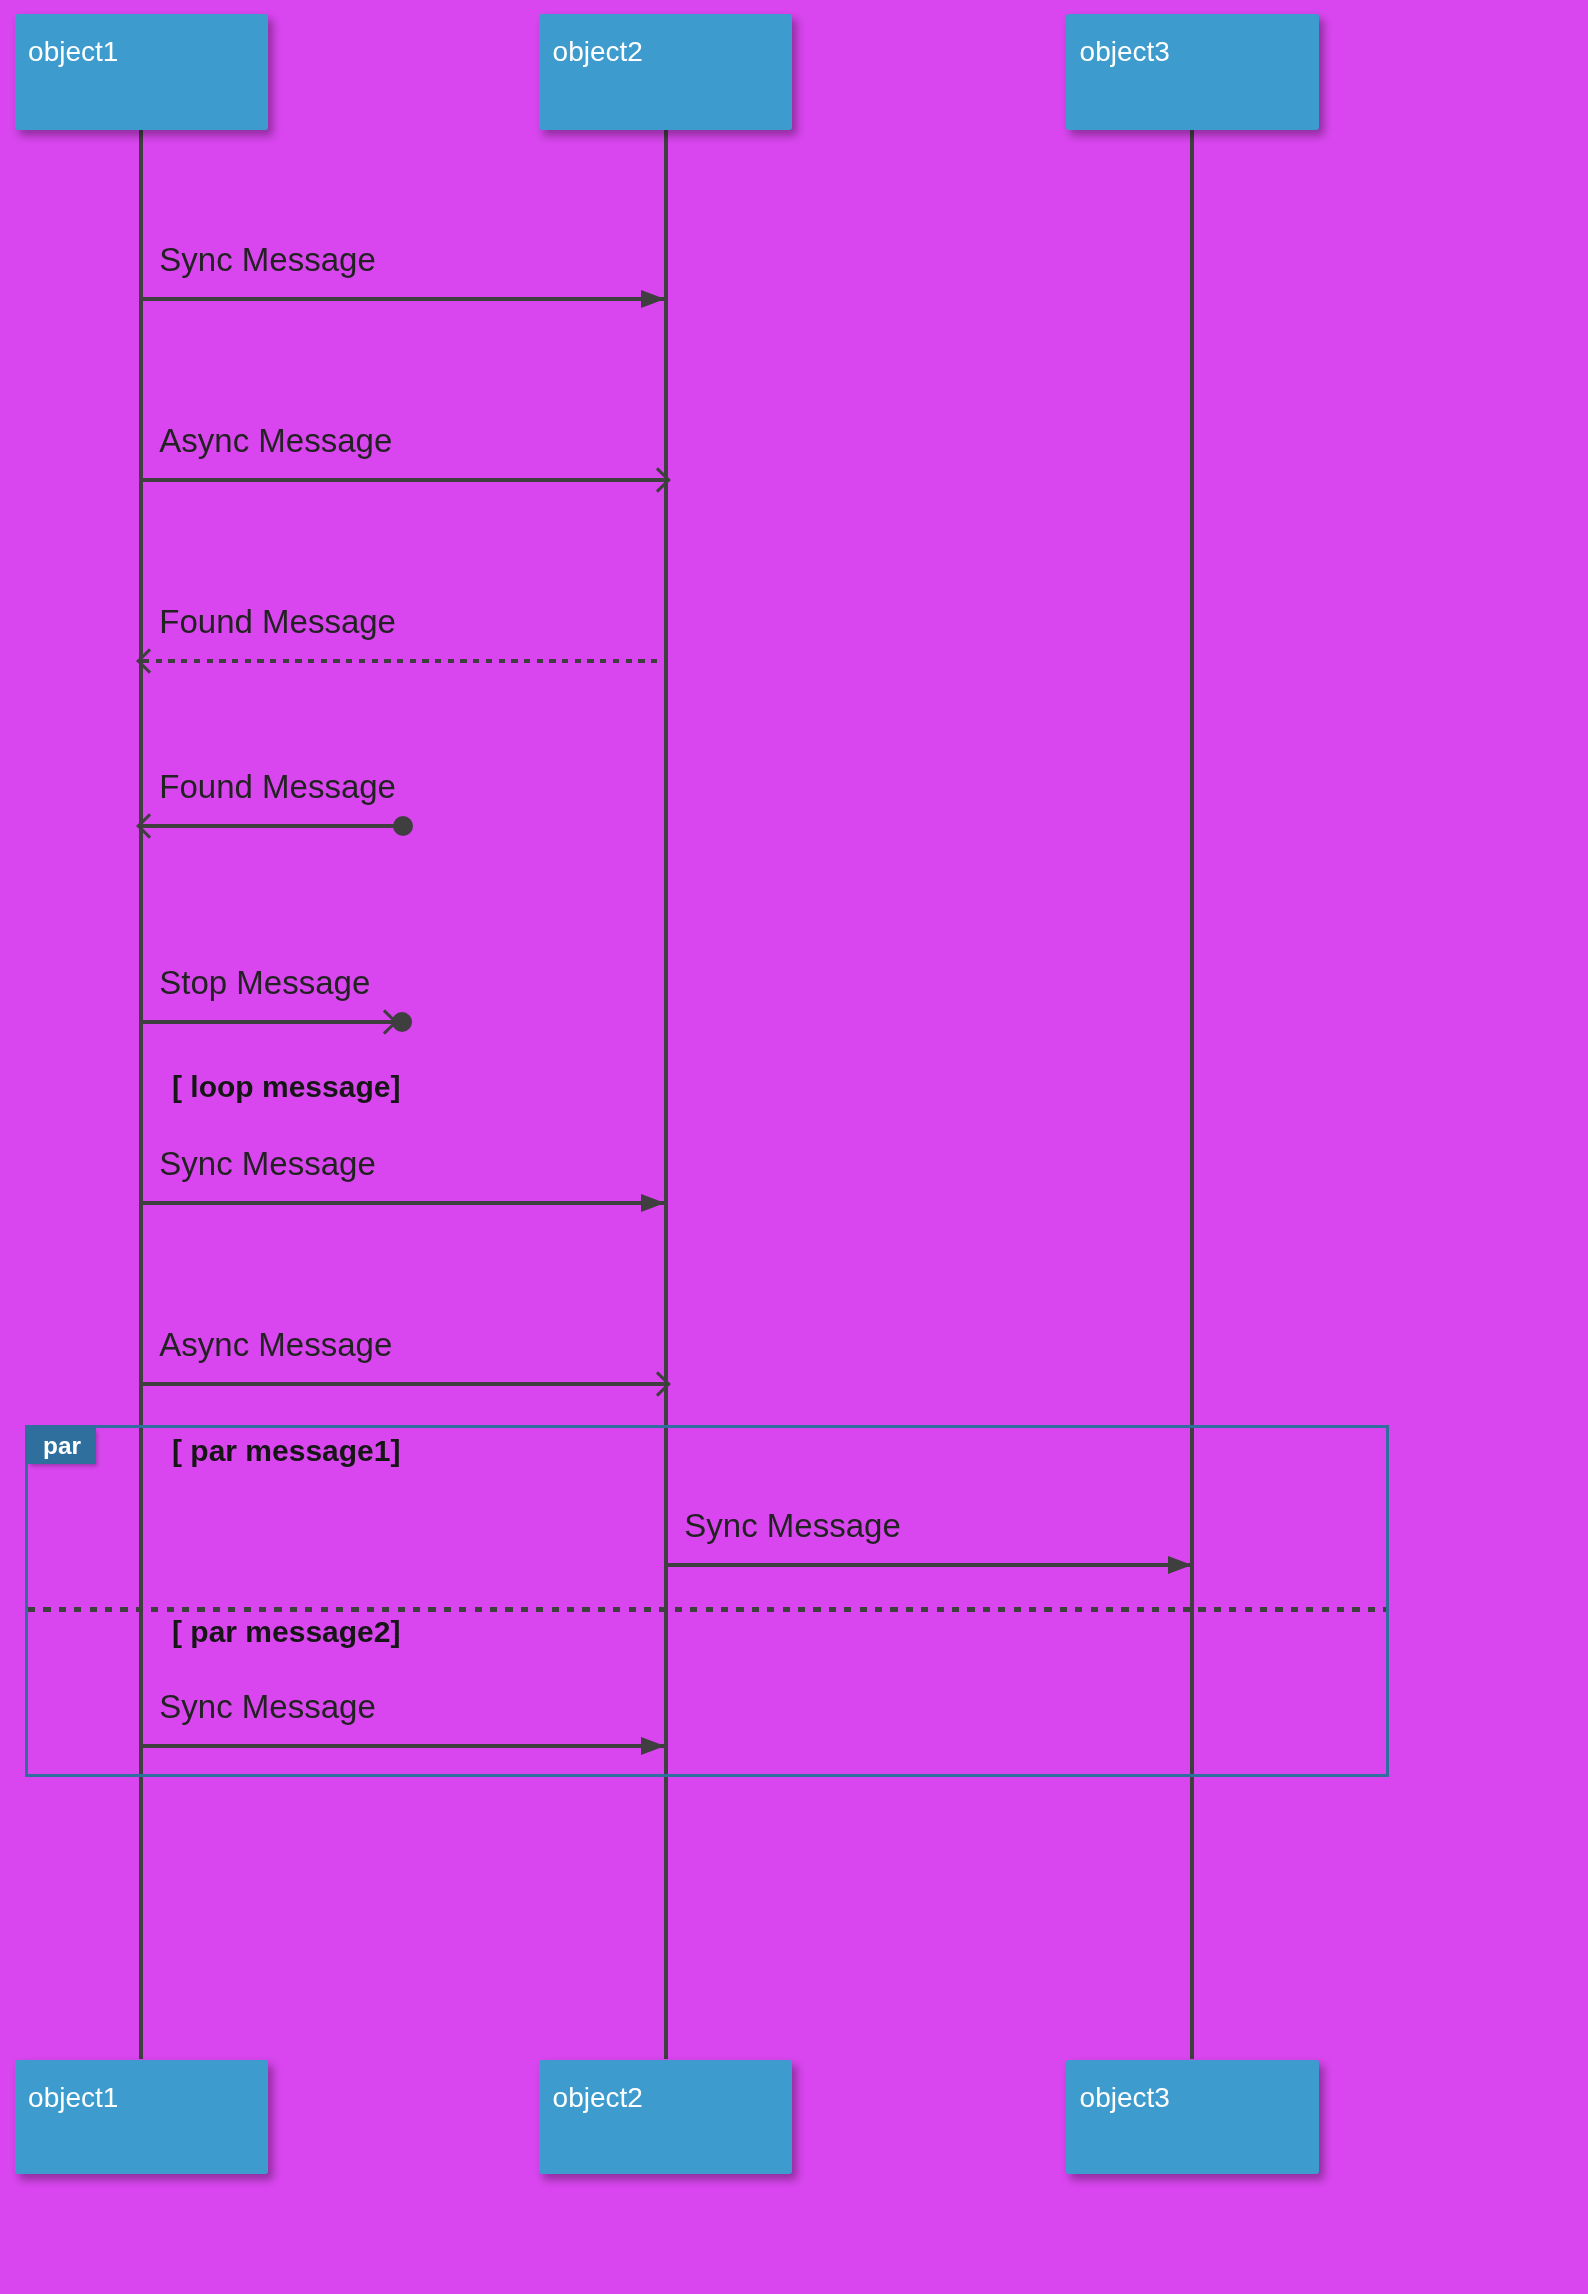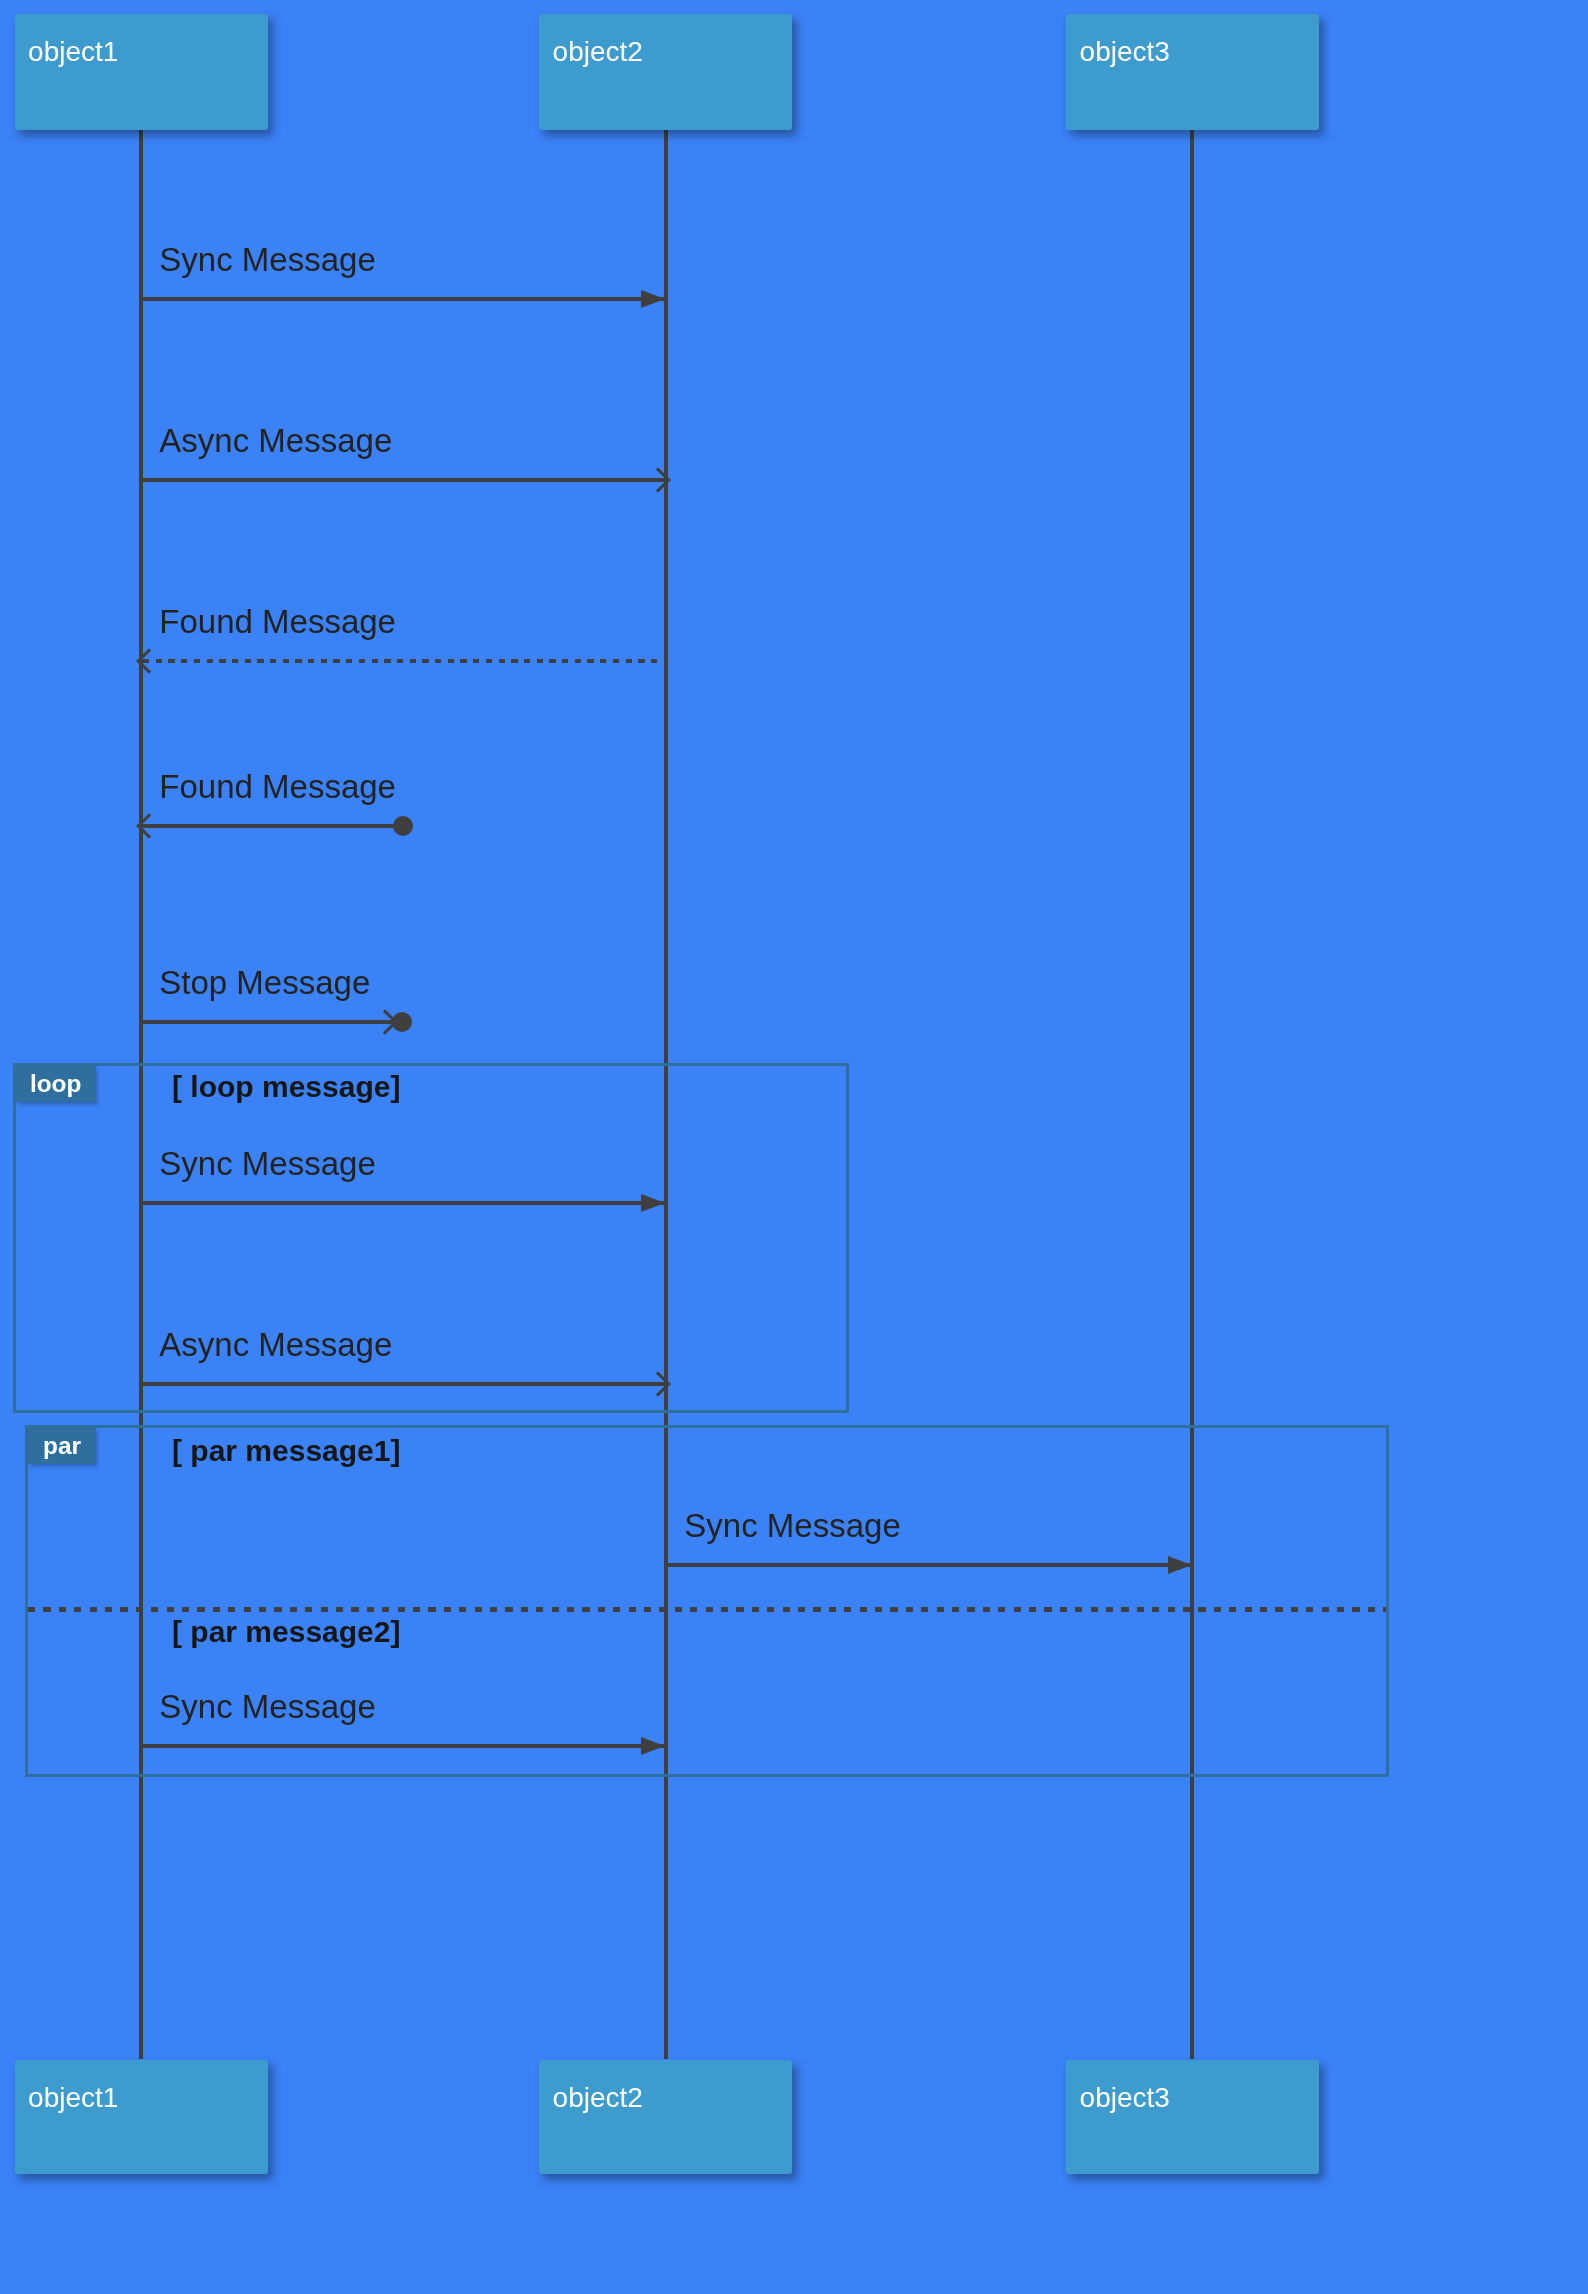--- a/index.html
+++ b/index.html
@@ -5,21 +5,21 @@
   html,body{margin:0;padding:0;}
   body{
     background:#f3f4f4;
     font-family:"Liberation Sans", sans-serif;
     -webkit-font-smoothing:antialiased;
   }
   .canvas{
     position:relative;
     width:1588px;
     height:2294px;
-    background:#3b82f6;
+    background:#d946ef;
     overflow:hidden;
   }
 
   
   .actor{
     position:absolute;
     width:253px;
     height:116px;
     background:#3d9bce;
     border-radius:2.7px;
@@ -144,23 +144,20 @@
   <div class="lifeline" style="left:1190px"></div>
 
   <div class="actor" style="left:14.5px;top:13.6px"><span>object1</span></div>
   <div class="actor" style="left:539px;top:13.6px"><span>object2</span></div>
   <div class="actor" style="left:1066px;top:13.6px"><span>object3</span></div>
 
   <div class="actor" style="left:14.5px;top:2060px;height:114px"><span>object1</span></div>
   <div class="actor" style="left:539px;top:2060px;height:114px"><span>object2</span></div>
   <div class="actor" style="left:1066px;top:2060px;height:114px"><span>object3</span></div>
 
-  <div class="frag" style="left:12.7px;top:1063px;width:836px;height:350px">
-    <div class="frag-label" style="width:80px;height:36px">loop</div>
-  </div>
   <div class="guard" style="left:172px;top:1070px">[ loop message]</div>
 
   <div class="frag" style="left:25px;top:1425px;width:1364px;height:352px">
     <div class="frag-label" style="width:68px;height:36px">par</div>
     <div class="par-divider" style="top:179px"></div>
   </div>
   <div class="guard" style="left:172px;top:1434px">[ par message1]</div>
   <div class="guard" style="left:172px;top:1615px">[ par message2]</div>
 
   <div class="msg solid" style="left:143px;top:297px;width:521px">

